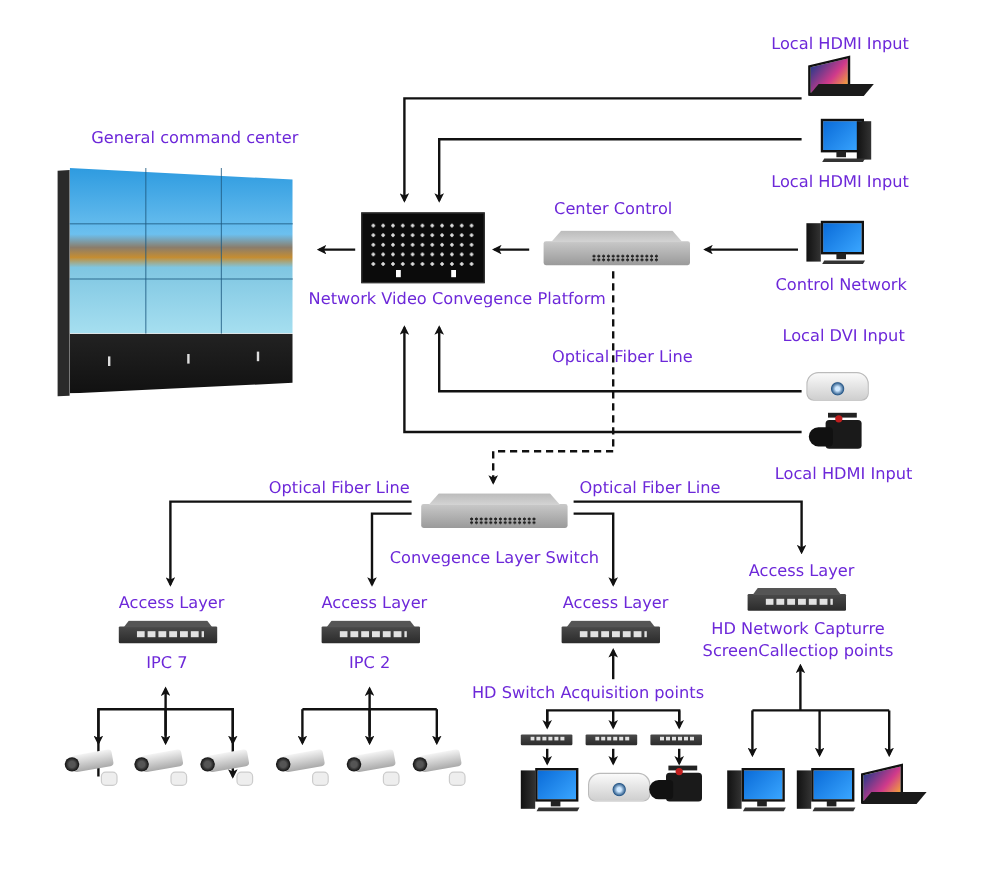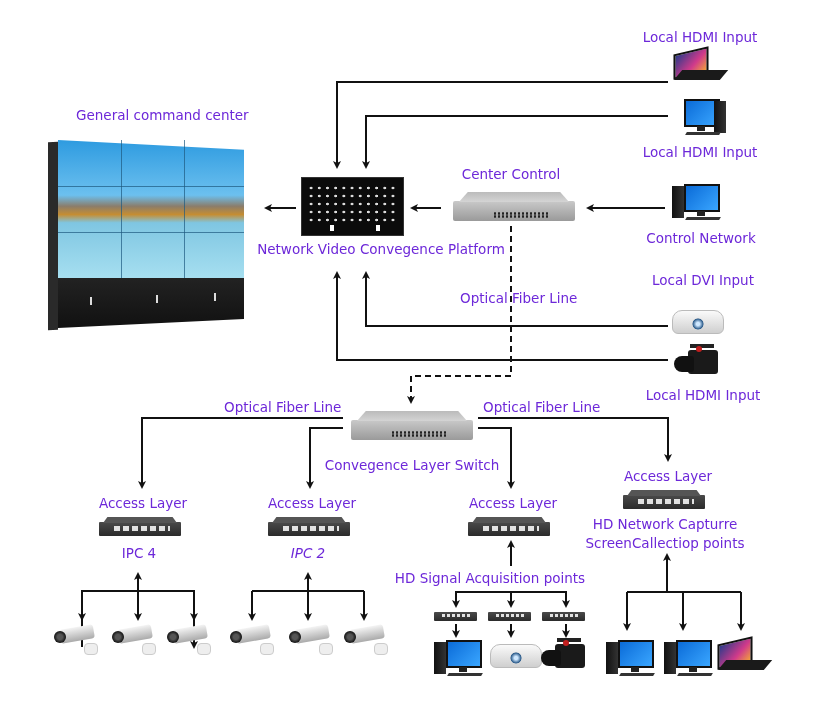--- a/index.html
+++ b/index.html
@@ -121,23 +121,23 @@
 <div class="lbl center" style="left:703px;top:272px;">Local DVI Input</div>
 <div class="lbl center" style="left:703px;top:387px;">Local HDMI Input</div>
 <div class="lbl" style="left:460px;top:290px;">Optical Fiber Line</div>
 <div class="lbl" style="left:224px;top:399px;">Optical Fiber Line</div>
 <div class="lbl" style="left:483px;top:399px;">Optical Fiber Line</div>
 <div class="lbl center" style="left:412px;top:441px;margin-top:16px;">Convegence Layer Switch</div>
 <div class="lbl center" style="left:143px;top:495px;">Access Layer</div>
 <div class="lbl center" style="left:312px;top:495px;">Access Layer</div>
 <div class="lbl center" style="left:513px;top:495px;">Access Layer</div>
 <div class="lbl center" style="left:668px;top:468px;">Access Layer</div>
-<div class="lbl center" style="left:139px;top:545px;">IPC 4</div>
-<div class="lbl center" style="left:308px;top:545px;font-style:italic;">IPC 2</div>
-<div class="lbl center" style="left:490px;top:570px;">HD Signal Acquisition points</div>
+<div class="lbl center" style="left:139px;top:545px;">IPC 7</div>
+<div class="lbl center" style="left:308px;top:545px;">IPC 2</div>
+<div class="lbl center" style="left:490px;top:570px;">HD Switch Acquisition points</div>
 <div class="lbl center" style="left:665px;top:516px;">HD Network Capturre</div>
 <div class="lbl center" style="left:665px;top:535px;">ScreenCallectiop points</div>
 
 <div class="wall">
   <div class="side"></div>
   <div class="screen"></div>
   <div class="grid-v1" style="left:73px;"></div>
   <div class="grid-v2" style="left:136px;"></div>
   <div class="grid-h" style="top:46px;"></div>
   <div class="grid-h" style="top:92px;"></div>

